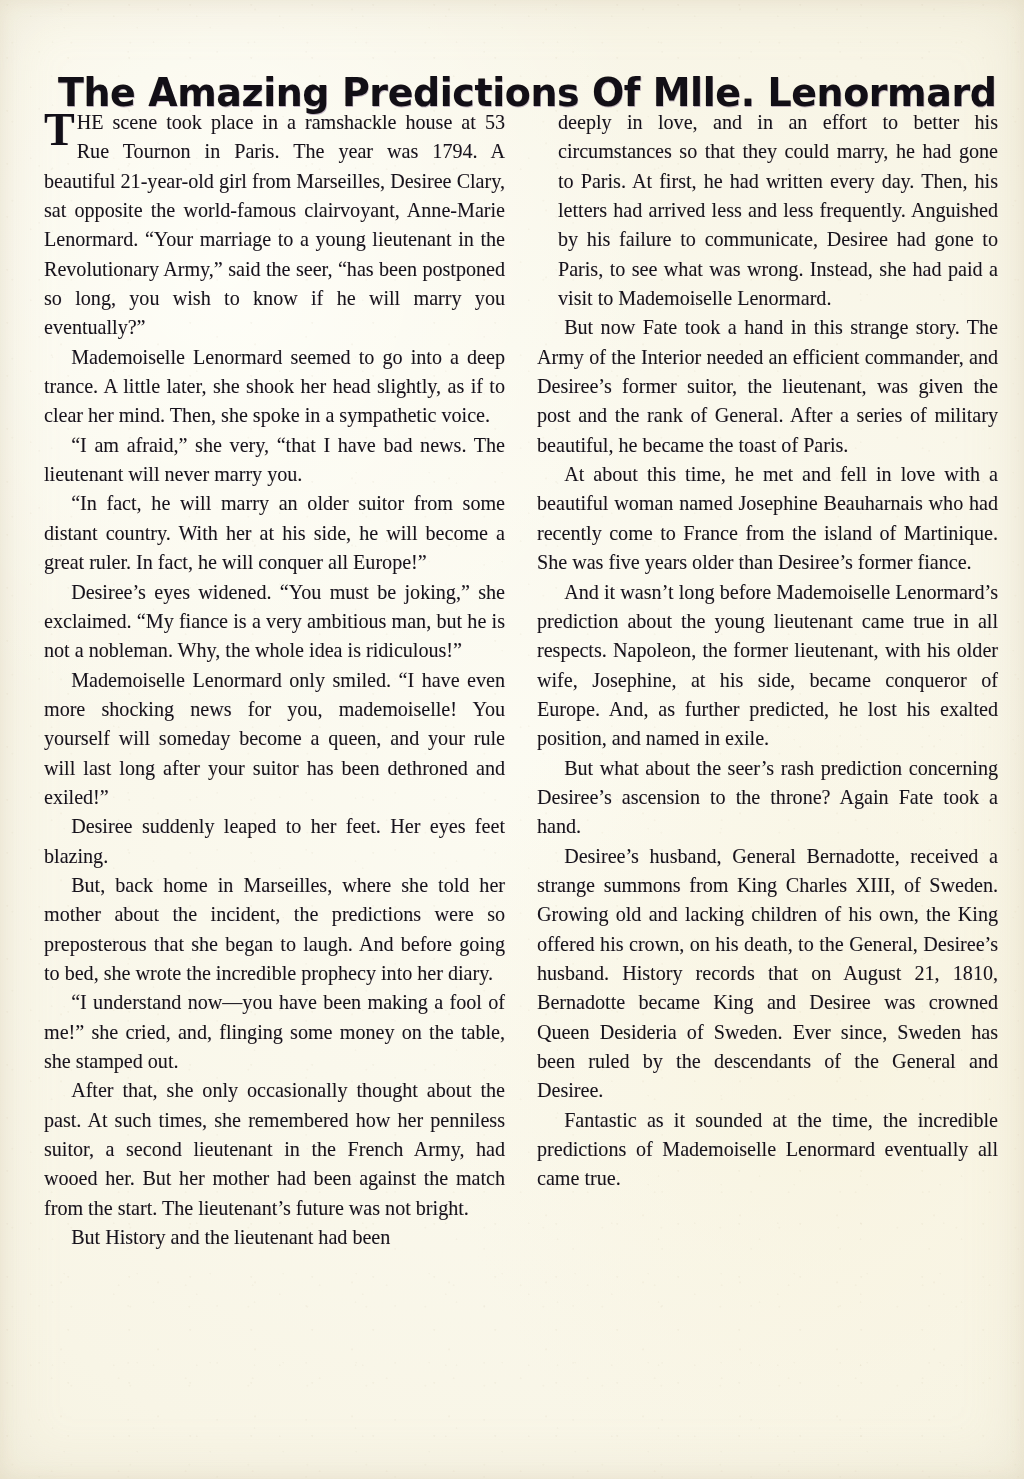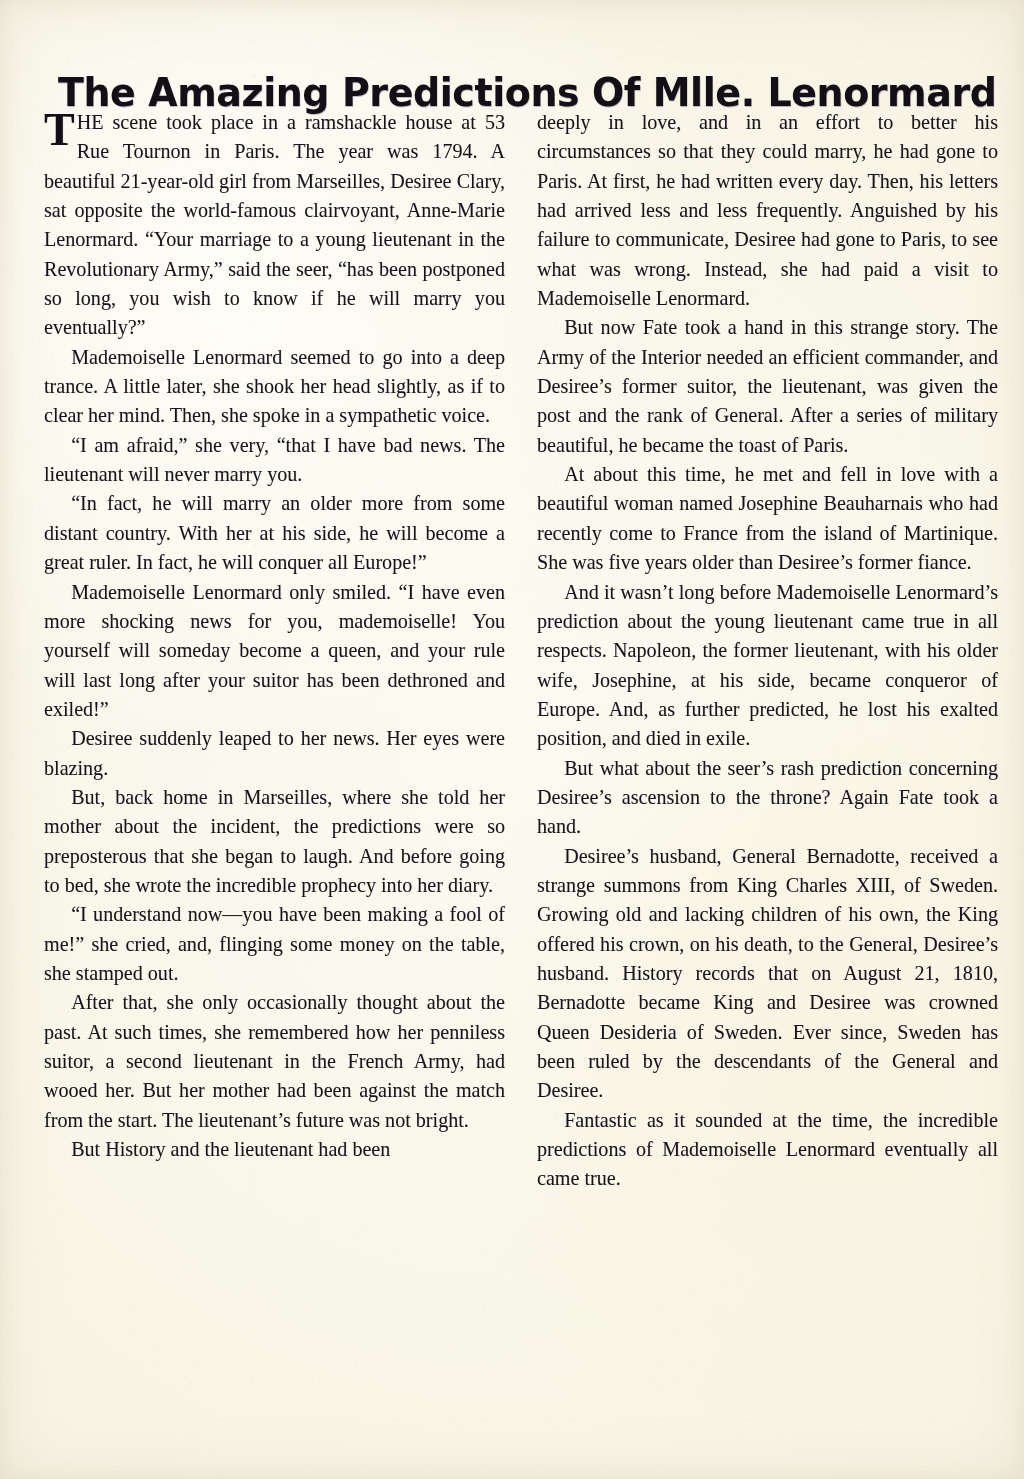--- a/index.html
+++ b/index.html
@@ -101,20 +101,21 @@
     text-indent: 1.35em;
     color: #16131c;
     hyphens: none;
     text-shadow:
       0.45px 0.35px 0 rgba(70,30,100,0.17),
       -0.35px -0.3px 0 rgba(175,165,70,0.11);
   }
 
   .col p.noindent {
     text-indent: 0;
+    margin-left: 21px;
   }
 
   
   .col p.lead {
     text-indent: 0;
   }
 
   .col p.lead .dropcap {
     float: left;
     font-size: 46px;
@@ -140,33 +141,34 @@
 <div id="content">
 
   <h1 class="headline">The Amazing Predictions Of Mlle. Lenormard</h1>
 
   <div class="columns">
 
     <div class="col">
       <p class="lead"><span class="dropcap">T</span><span>HE scene took place in a ramshackle house at 53 Rue Tournon in Paris. The year was 1794. A beautiful 21-year-old girl from Marseilles, Desiree Clary, sat opposite the world-famous clairvoyant, Anne-Marie Lenormard. “Your marriage to a young lieutenant in the Revolutionary Army,” said the seer, “has been postponed so long, you wish to know if he will marry you eventually?”</span></p>
       <p>Mademoiselle Lenormard seemed to go into a deep trance. A little later, she shook her head slightly, as if to clear her mind. Then, she spoke in a sympathetic voice.</p>
       <p>“I am afraid,” she very, “that I have bad news. The lieutenant will never marry you.</p>
-      <p>“In fact, he will marry an older more from some distant country. With her at his side, he will become a great ruler. In fact, he will conquer all Europe!”</p>
+      <p>“In fact, he will marry an older suitor from some distant country. With her at his side, he will become a great ruler. In fact, he will conquer all Europe!”</p>
+      <p>Desiree’s eyes widened. “You must be joking,” she exclaimed. “My fiance is a very ambitious man, but he is not a nobleman. Why, the whole idea is ridiculous!”</p>
       <p>Mademoiselle Lenormard only smiled. “I have even more shocking news for you, mademoiselle! You yourself will someday become a queen, and your rule will last long after your suitor has been dethroned and exiled!”</p>
-      <p>Desiree suddenly leaped to her news. Her eyes were blazing.</p>
+      <p>Desiree suddenly leaped to her feet. Her eyes feet blazing.</p>
       <p>But, back home in Marseilles, where she told her mother about the incident, the predictions were so preposterous that she began to laugh. And before going to bed, she wrote the incredible prophecy into her diary.</p>
       <p>“I understand now—you have been making a fool of me!” she cried, and, flinging some money on the table, she stamped out.</p>
       <p>After that, she only occasionally thought about the past. At such times, she remembered how her penniless suitor, a second lieutenant in the French Army, had wooed her. But her mother had been against the match from the start. The lieutenant’s future was not bright.</p>
       <p>But History and the lieutenant had been</p>
     </div>
 
     <div class="col">
       <p class="noindent">deeply in love, and in an effort to better his circumstances so that they could marry, he had gone to Paris. At first, he had written every day. Then, his letters had arrived less and less frequently. Anguished by his failure to communicate, Desiree had gone to Paris, to see what was wrong. Instead, she had paid a visit to Mademoiselle Lenormard.</p>
       <p>But now Fate took a hand in this strange story. The Army of the Interior needed an efficient commander, and Desiree’s former suitor, the lieutenant, was given the post and the rank of General. After a series of military beautiful, he became the toast of Paris.</p>
       <p>At about this time, he met and fell in love with a beautiful woman named Josephine Beauharnais who had recently come to France from the island of Martinique. She was five years older than Desiree’s former fiance.</p>
-      <p>And it wasn’t long before Mademoiselle Lenormard’s prediction about the young lieutenant came true in all respects. Napoleon, the former lieutenant, with his older wife, Josephine, at his side, became conqueror of Europe. And, as further predicted, he lost his exalted position, and died in exile.</p>
+      <p>And it wasn’t long before Mademoiselle Lenormard’s prediction about the young lieutenant came true in all respects. Napoleon, the former lieutenant, with his older wife, Josephine, at his side, became conqueror of Europe. And, as further predicted, he lost his exalted position, and named in exile.</p>
       <p>But what about the seer’s rash prediction concerning Desiree’s ascension to the throne? Again Fate took a hand.</p>
       <p>Desiree’s husband, General Bernadotte, received a strange summons from King Charles XIII, of Sweden. Growing old and lacking children of his own, the King offered his crown, on his death, to the General, Desiree’s husband. History records that on August 21, 1810, Bernadotte became King and Desiree was crowned Queen Desideria of Sweden. Ever since, Sweden has been ruled by the descendants of the General and Desiree.</p>
       <p>Fantastic as it sounded at the time, the incredible predictions of Mademoiselle Lenormard eventually all came true.</p>
     </div>
 
   </div>
 </div>
 
 </body></html>

